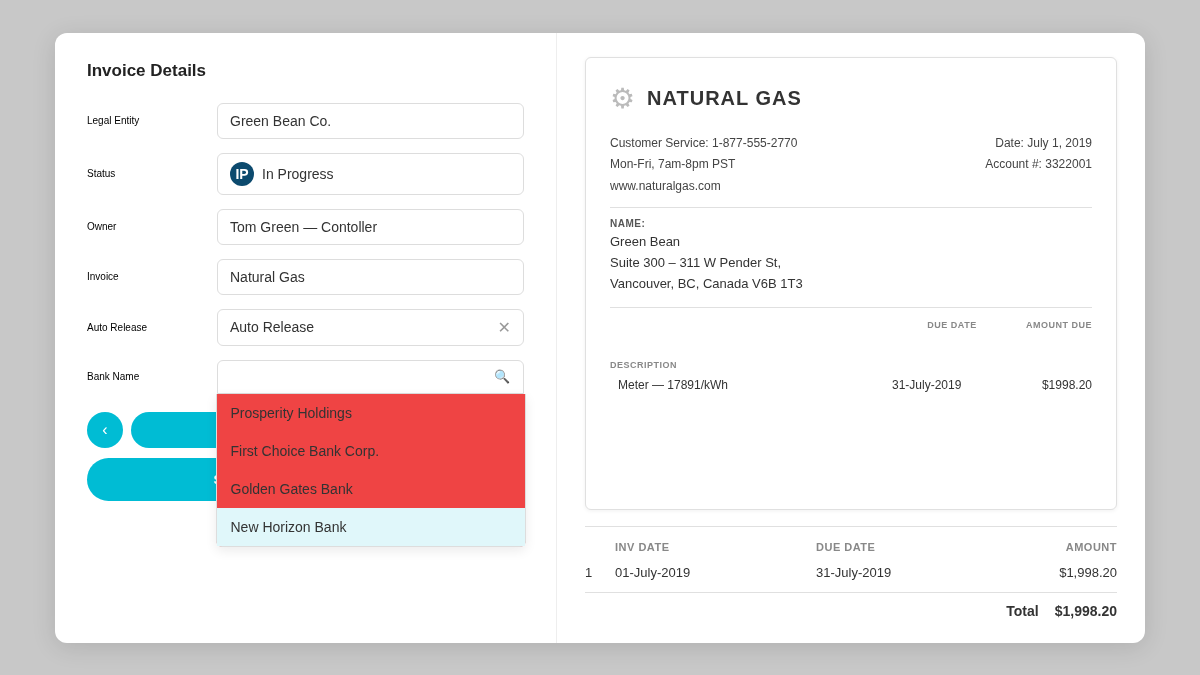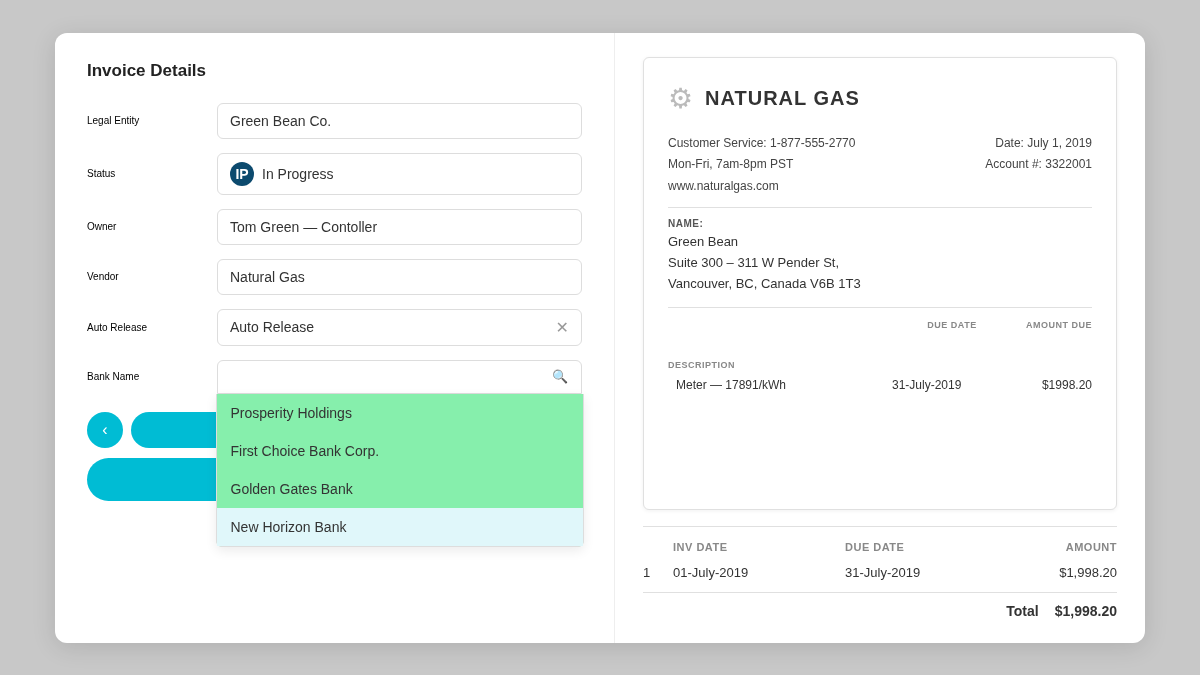--- a/index.html
+++ b/index.html
@@ -17,21 +17,21 @@
       border-radius: 12px;
       box-shadow: 0 4px 24px rgba(0,0,0,0.12);
       width: 1090px;
       height: 610px;
       display: flex;
       overflow: visible;
       position: relative;
     }
     
     .left-panel {
-      width: 560px;
+      width: 502px;
       padding: 28px 32px 24px 32px;
       border-right: 1px solid #eee;
       position: relative;
       overflow: visible;
     }
     .panel-title {
       font-size: 17px;
       font-weight: 700;
       color: #222;
       margin-bottom: 22px;
@@ -127,21 +127,21 @@
       background: transparent;
     }
     .search-icon-small {
       color: #aaa;
       font-size: 13px;
     }
     .dropdown-list {
       border: 1.5px solid #ddd;
       border-top: none;
       border-radius: 0 0 6px 6px;
-      background: #86efac;
+      background: #ef4444;
       position: absolute;
       top: 100%;
       left: -1.5px;
       right: -1.5px;
       z-index: 100;
       box-shadow: 0 4px 12px rgba(0,0,0,0.08);
     }
     .dropdown-item {
       padding: 11px 14px;
       font-size: 14px;
@@ -379,21 +379,21 @@
     
 
     
     <div class="form-row">
       <div class="form-label">Owner</div>
       <input class="form-input" type="text" value="Tom Green — Contoller" style="">
     </div>
 
     
     <div class="form-row">
-      <div class="form-label">Vendor</div>
+      <div class="form-label">Invoice</div>
       <input class="form-input" type="text" value="Natural Gas" style="">
     </div>
 
     
     <div class="form-row">
       <div class="form-label">Auto Release</div>
       <div class="auto-release-wrapper">
         <span class="auto-release-text">Auto Release</span>
         <span class="clear-icon">✕</span>
       </div>

